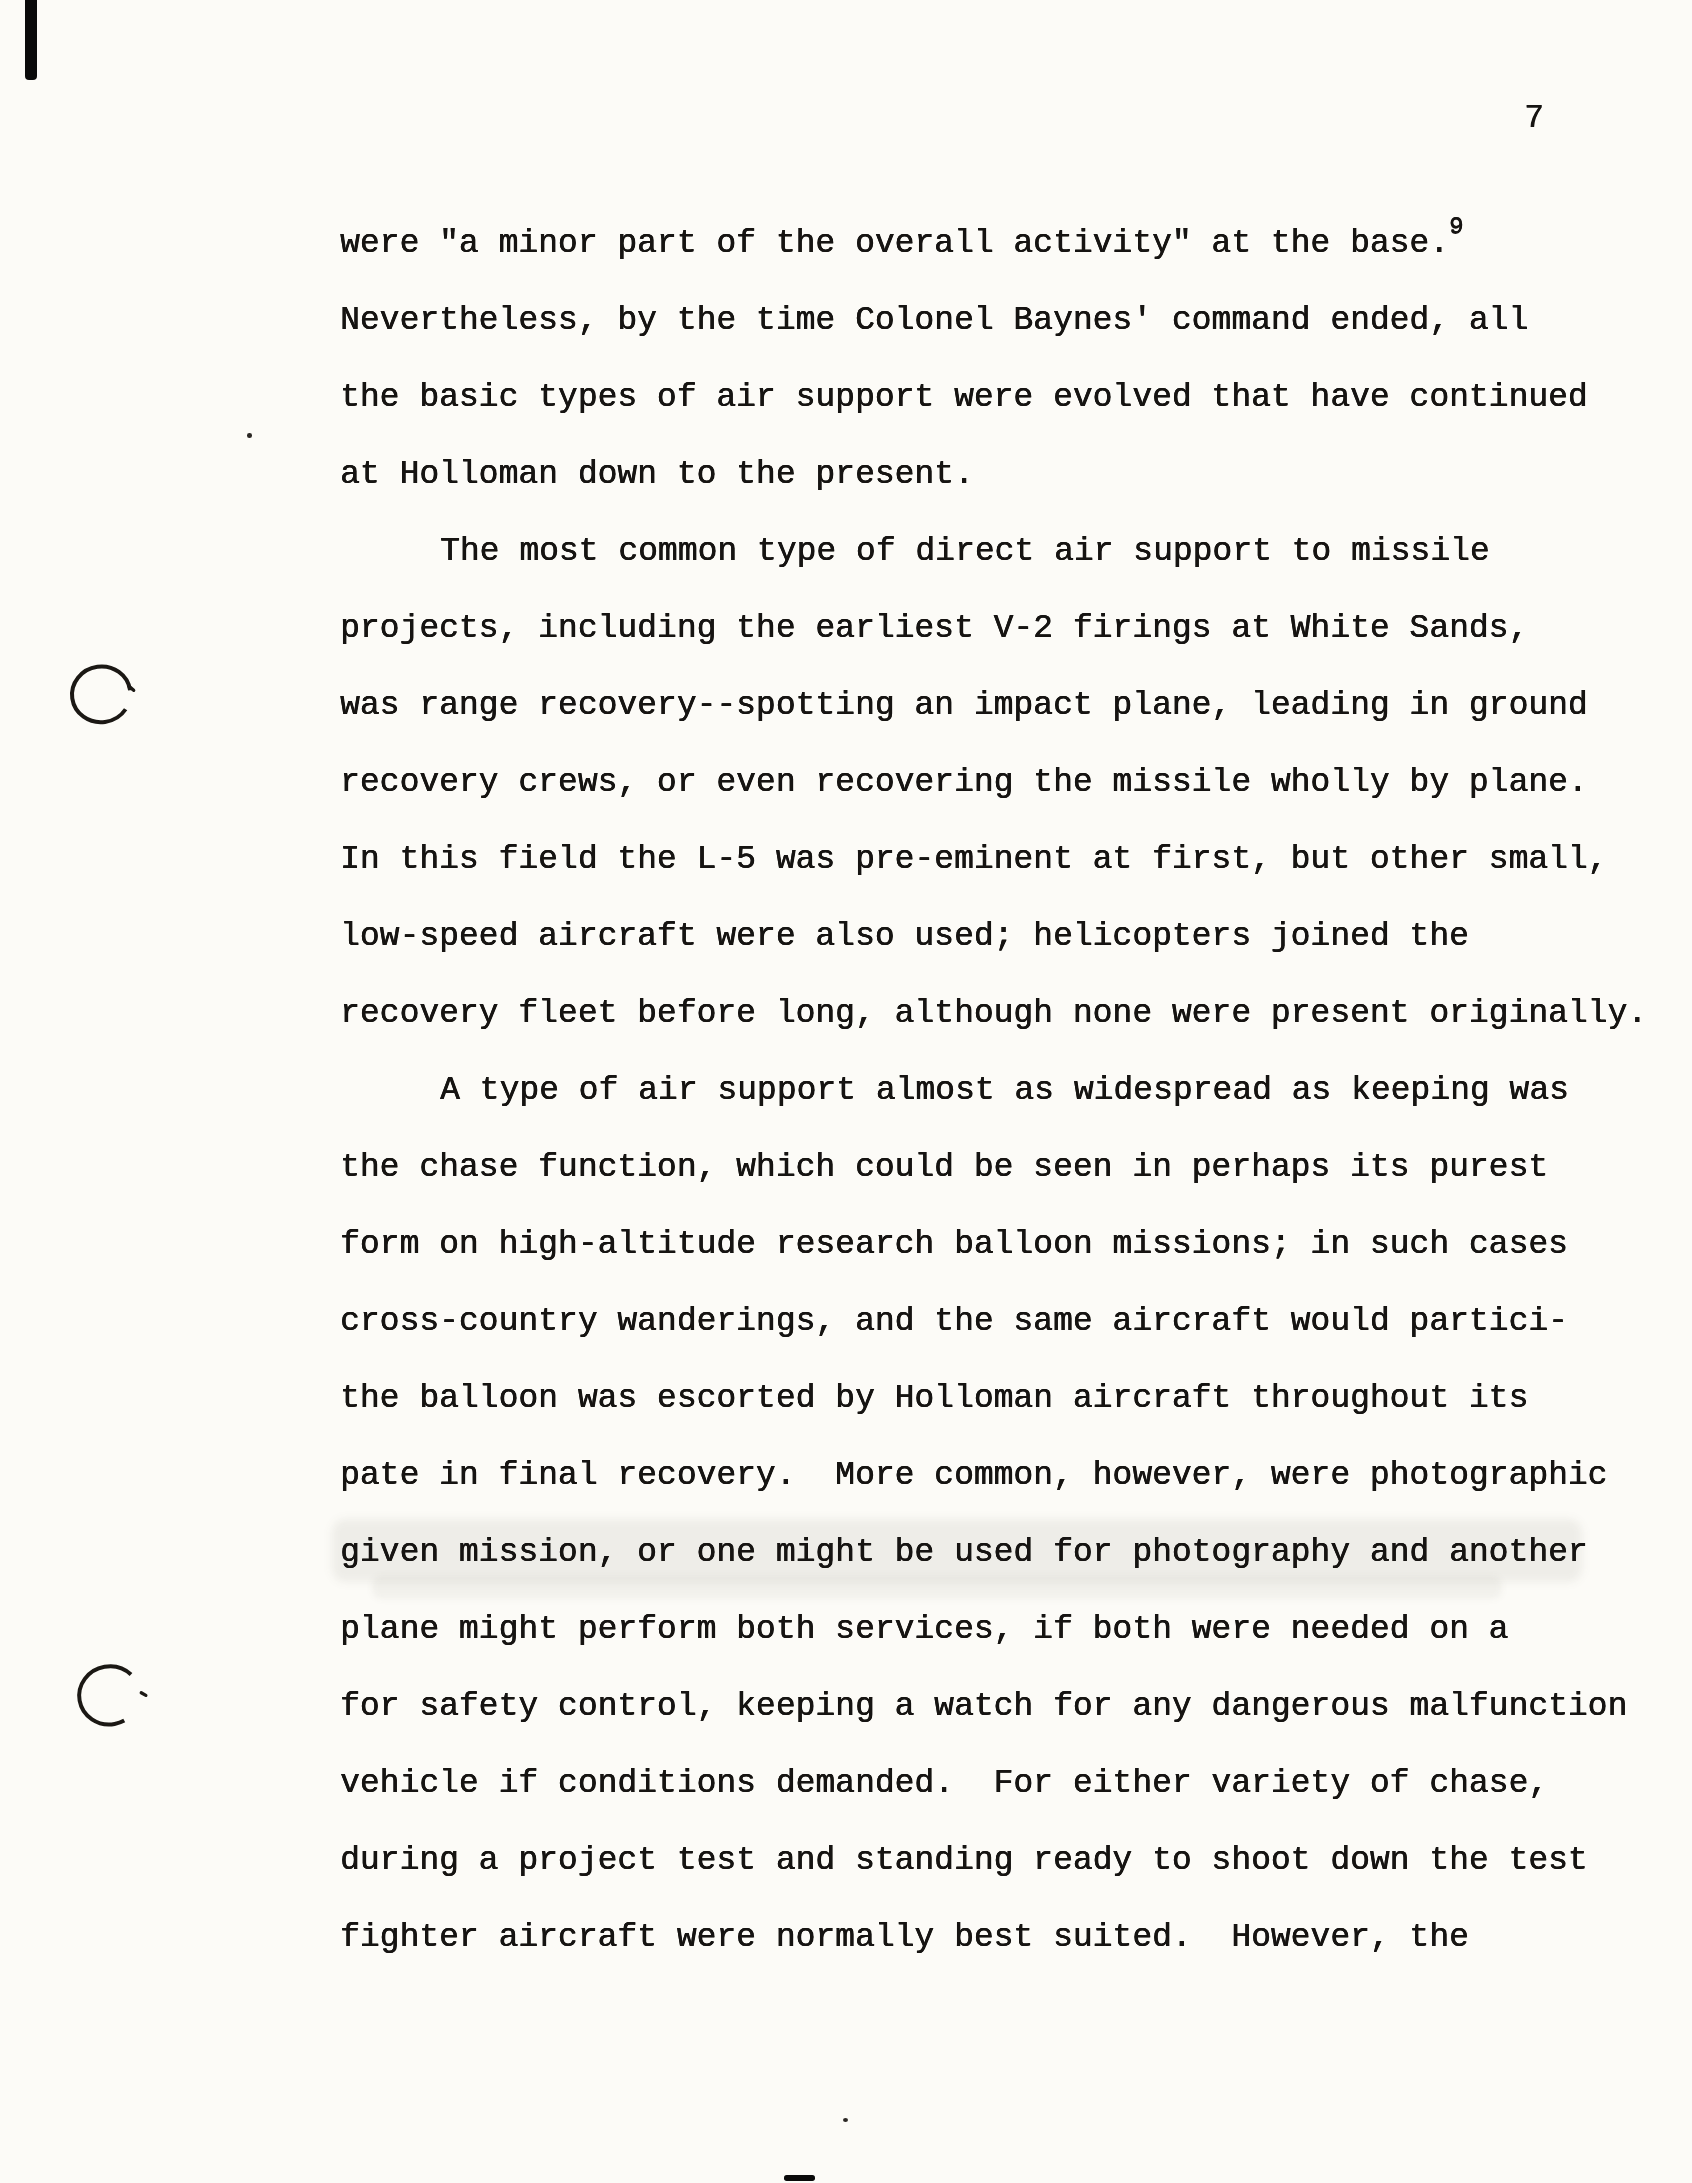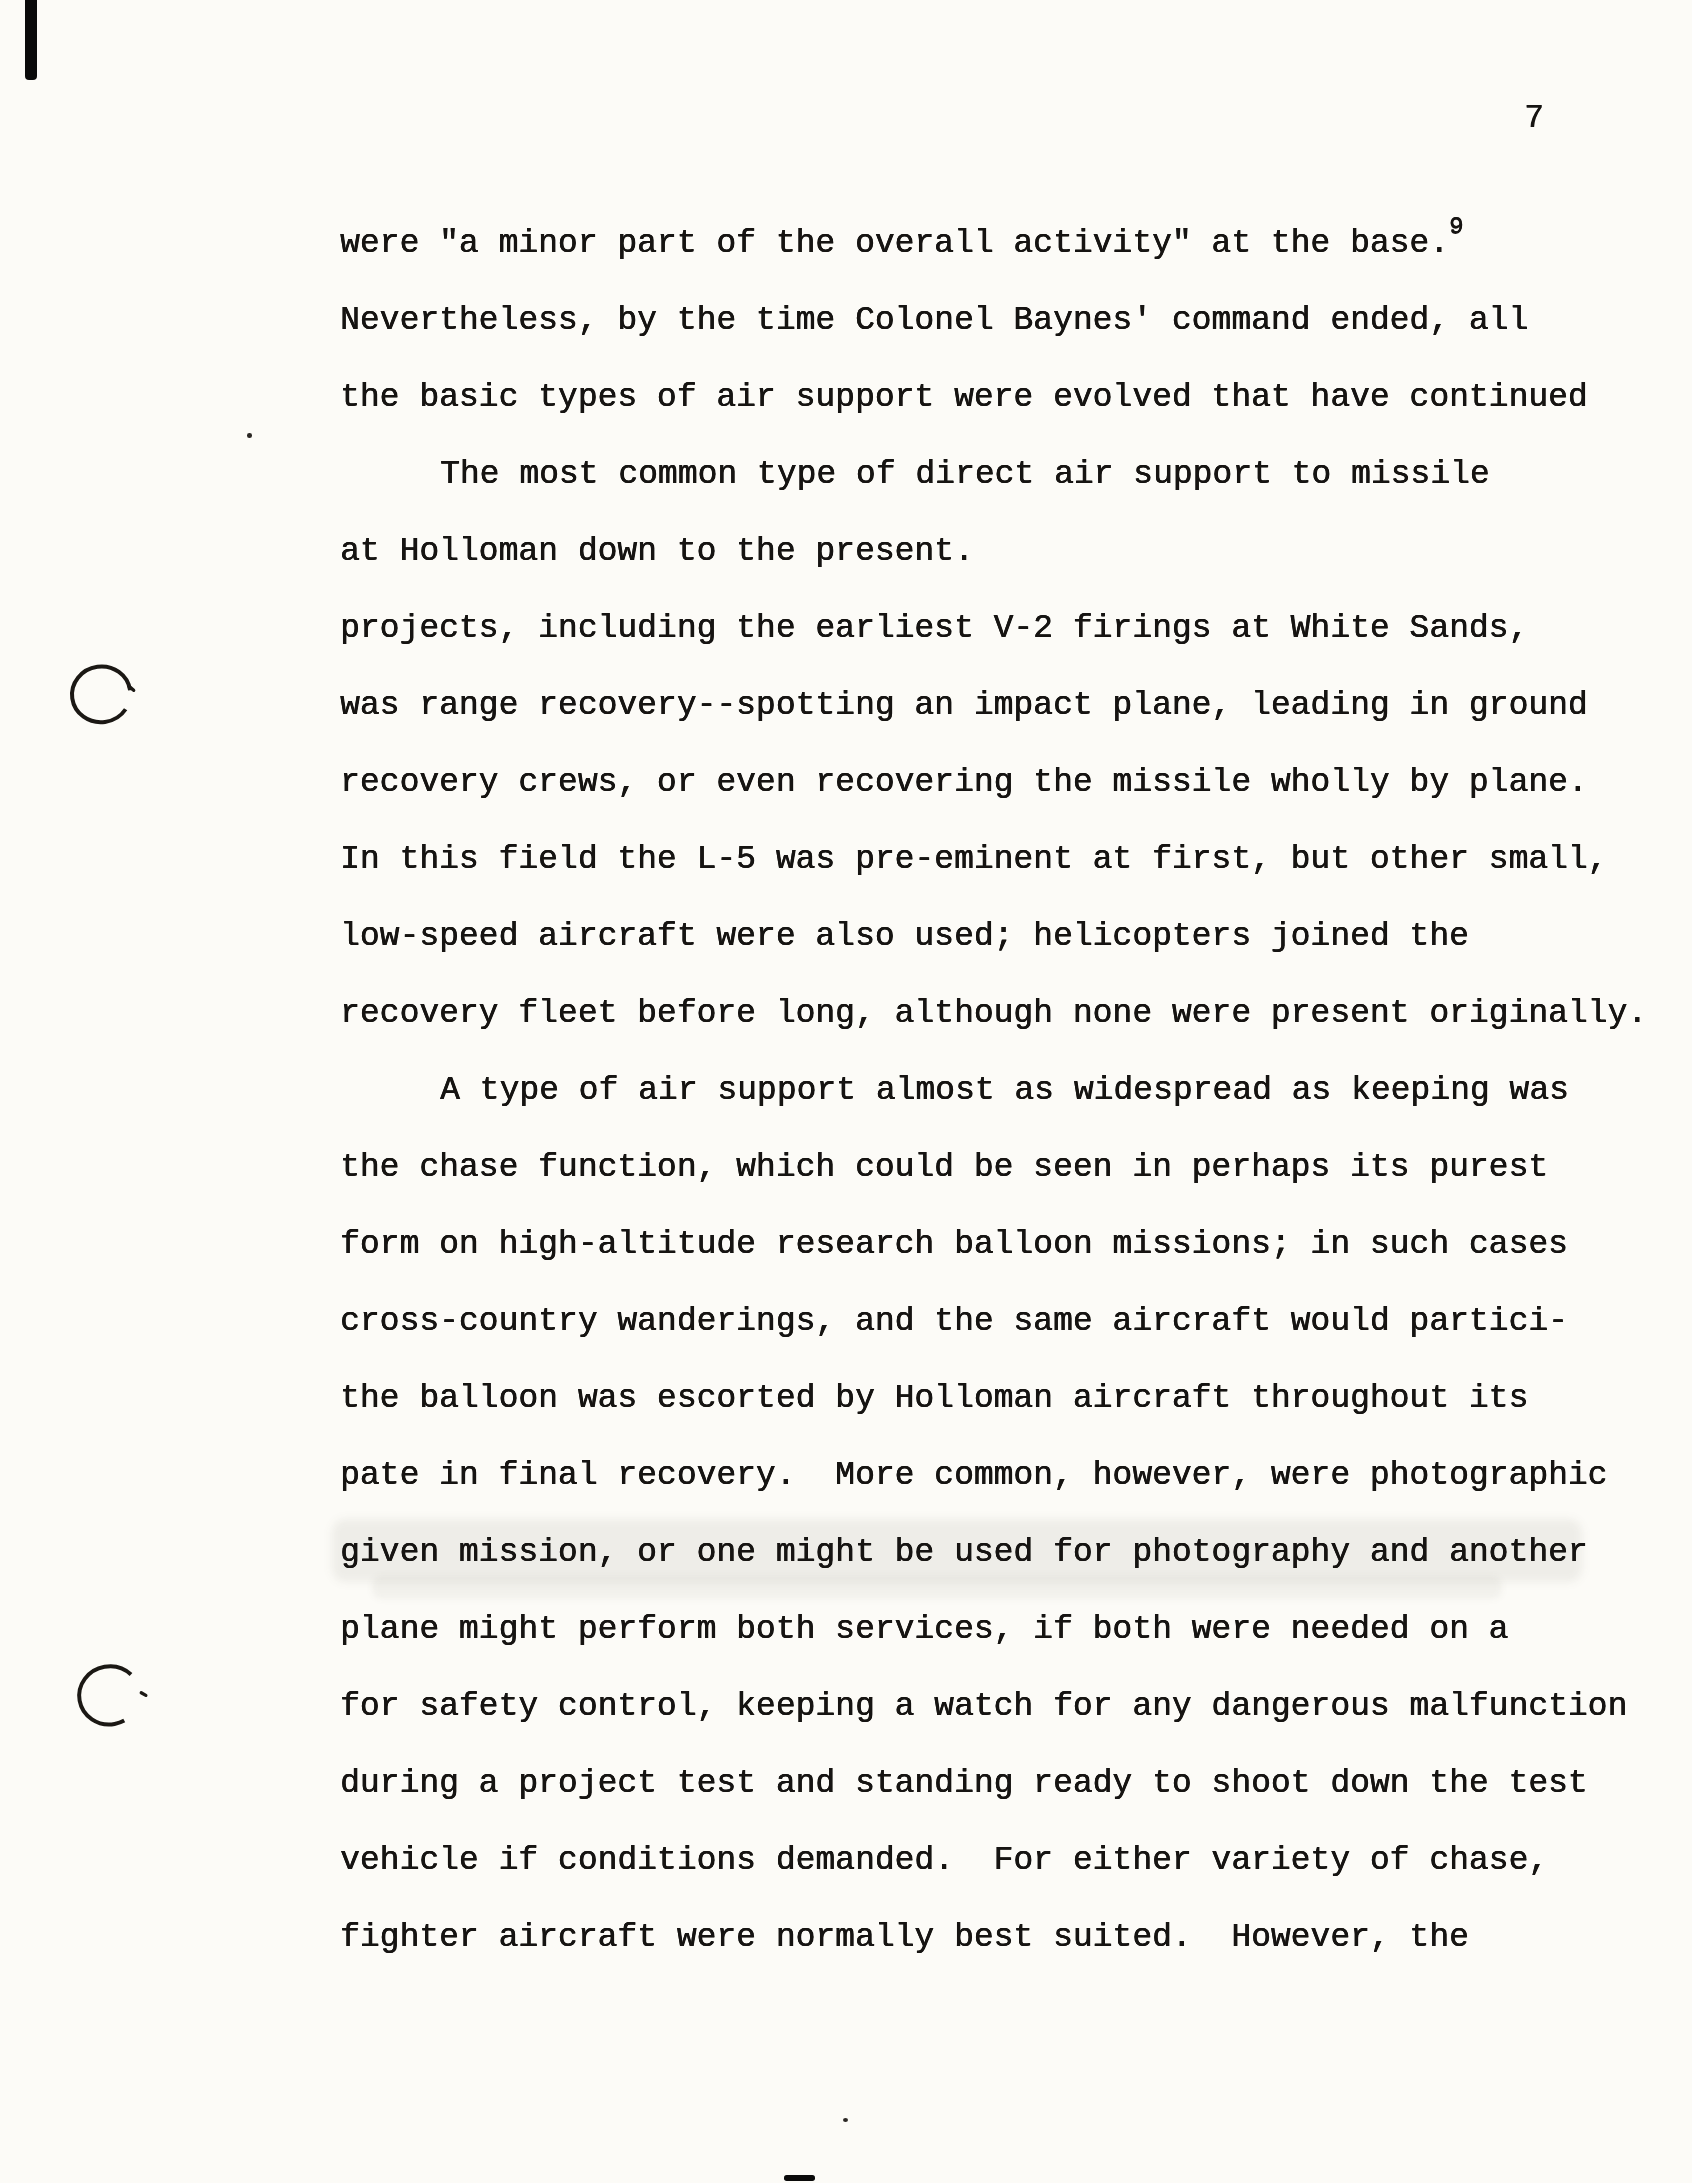--- a/index.html
+++ b/index.html
@@ -103,39 +103,39 @@
 
   <div class="page-number">7</div>
 
   <div class="smudge"></div>
   <div class="smudge2"></div>
 
   <div class="text-block">
       <div class="line"><span>were "a minor part of the overall activity" at the base.</span><sup>9</sup></div>
       <div class="line"><span>Nevertheless, by the time Colonel Baynes' command ended, all</span></div>
       <div class="line"><span>the basic types of air support were evolved that have continued</span></div>
+      <div class="line"><span>at Holloman down to the present.</span></div>
       <div class="line indent"><span>The most common type of direct air support to missile</span></div>
-      <div class="line"><span>at Holloman down to the present.</span></div>
       <div class="line"><span>projects, including the earliest V-2 firings at White Sands,</span></div>
       <div class="line"><span>was range recovery--spotting an impact plane, leading in ground</span></div>
       <div class="line"><span>recovery crews, or even recovering the missile wholly by plane.</span></div>
       <div class="line"><span>In this field the L-5 was pre-eminent at first, but other small,</span></div>
       <div class="line"><span>low-speed aircraft were also used; helicopters joined the</span></div>
       <div class="line"><span>recovery fleet before long, although none were present originally.</span></div>
       <div class="line indent"><span>A type of air support almost as widespread as keeping was</span></div>
       <div class="line"><span>the chase function, which could be seen in perhaps its purest</span></div>
       <div class="line"><span>form on high-altitude research balloon missions; in such cases</span></div>
       <div class="line"><span>cross-country wanderings, and the same aircraft would partici-</span></div>
       <div class="line"><span>the balloon was escorted by Holloman aircraft throughout its</span></div>
       <div class="line"><span>pate in final recovery.  More common, however, were photographic</span></div>
       <div class="line"><span>given mission, or one might be used for photography and another</span></div>
       <div class="line"><span>plane might perform both services, if both were needed on a</span></div>
       <div class="line"><span>for safety control, keeping a watch for any dangerous malfunction</span></div>
+      <div class="line"><span>vehicle if conditions demanded.  For either variety of chase,</span></div>
       <div class="line"><span>during a project test and standing ready to shoot down the test</span></div>
-      <div class="line"><span>vehicle if conditions demanded.  For either variety of chase,</span></div>
       <div class="line"><span>fighter aircraft were normally best suited.  However, the</span></div>
     </div>
 
   <svg class="margin-mark" style="left:68px; top:661px;" width="69" height="68" viewBox="0 0 104 102">
     <ellipse cx="50" cy="50" rx="44" ry="42" fill="none" stroke="#1b1814" stroke-width="6" stroke-dasharray="246 34" stroke-dashoffset="-30" transform="rotate(-8 50 50)"></ellipse>
     <line x1="92" y1="38" x2="99" y2="44" stroke="#1b1814" stroke-width="5" stroke-linecap="round"></line>
   </svg>
 
   <svg class="margin-mark" style="left:75px; top:1661px;" width="77" height="70" viewBox="0 0 116 106">
     <ellipse cx="52" cy="52" rx="46" ry="44" fill="none" stroke="#1b1814" stroke-width="6" stroke-dasharray="200 90" stroke-dashoffset="-55" transform="rotate(-10 52 52)"></ellipse>

